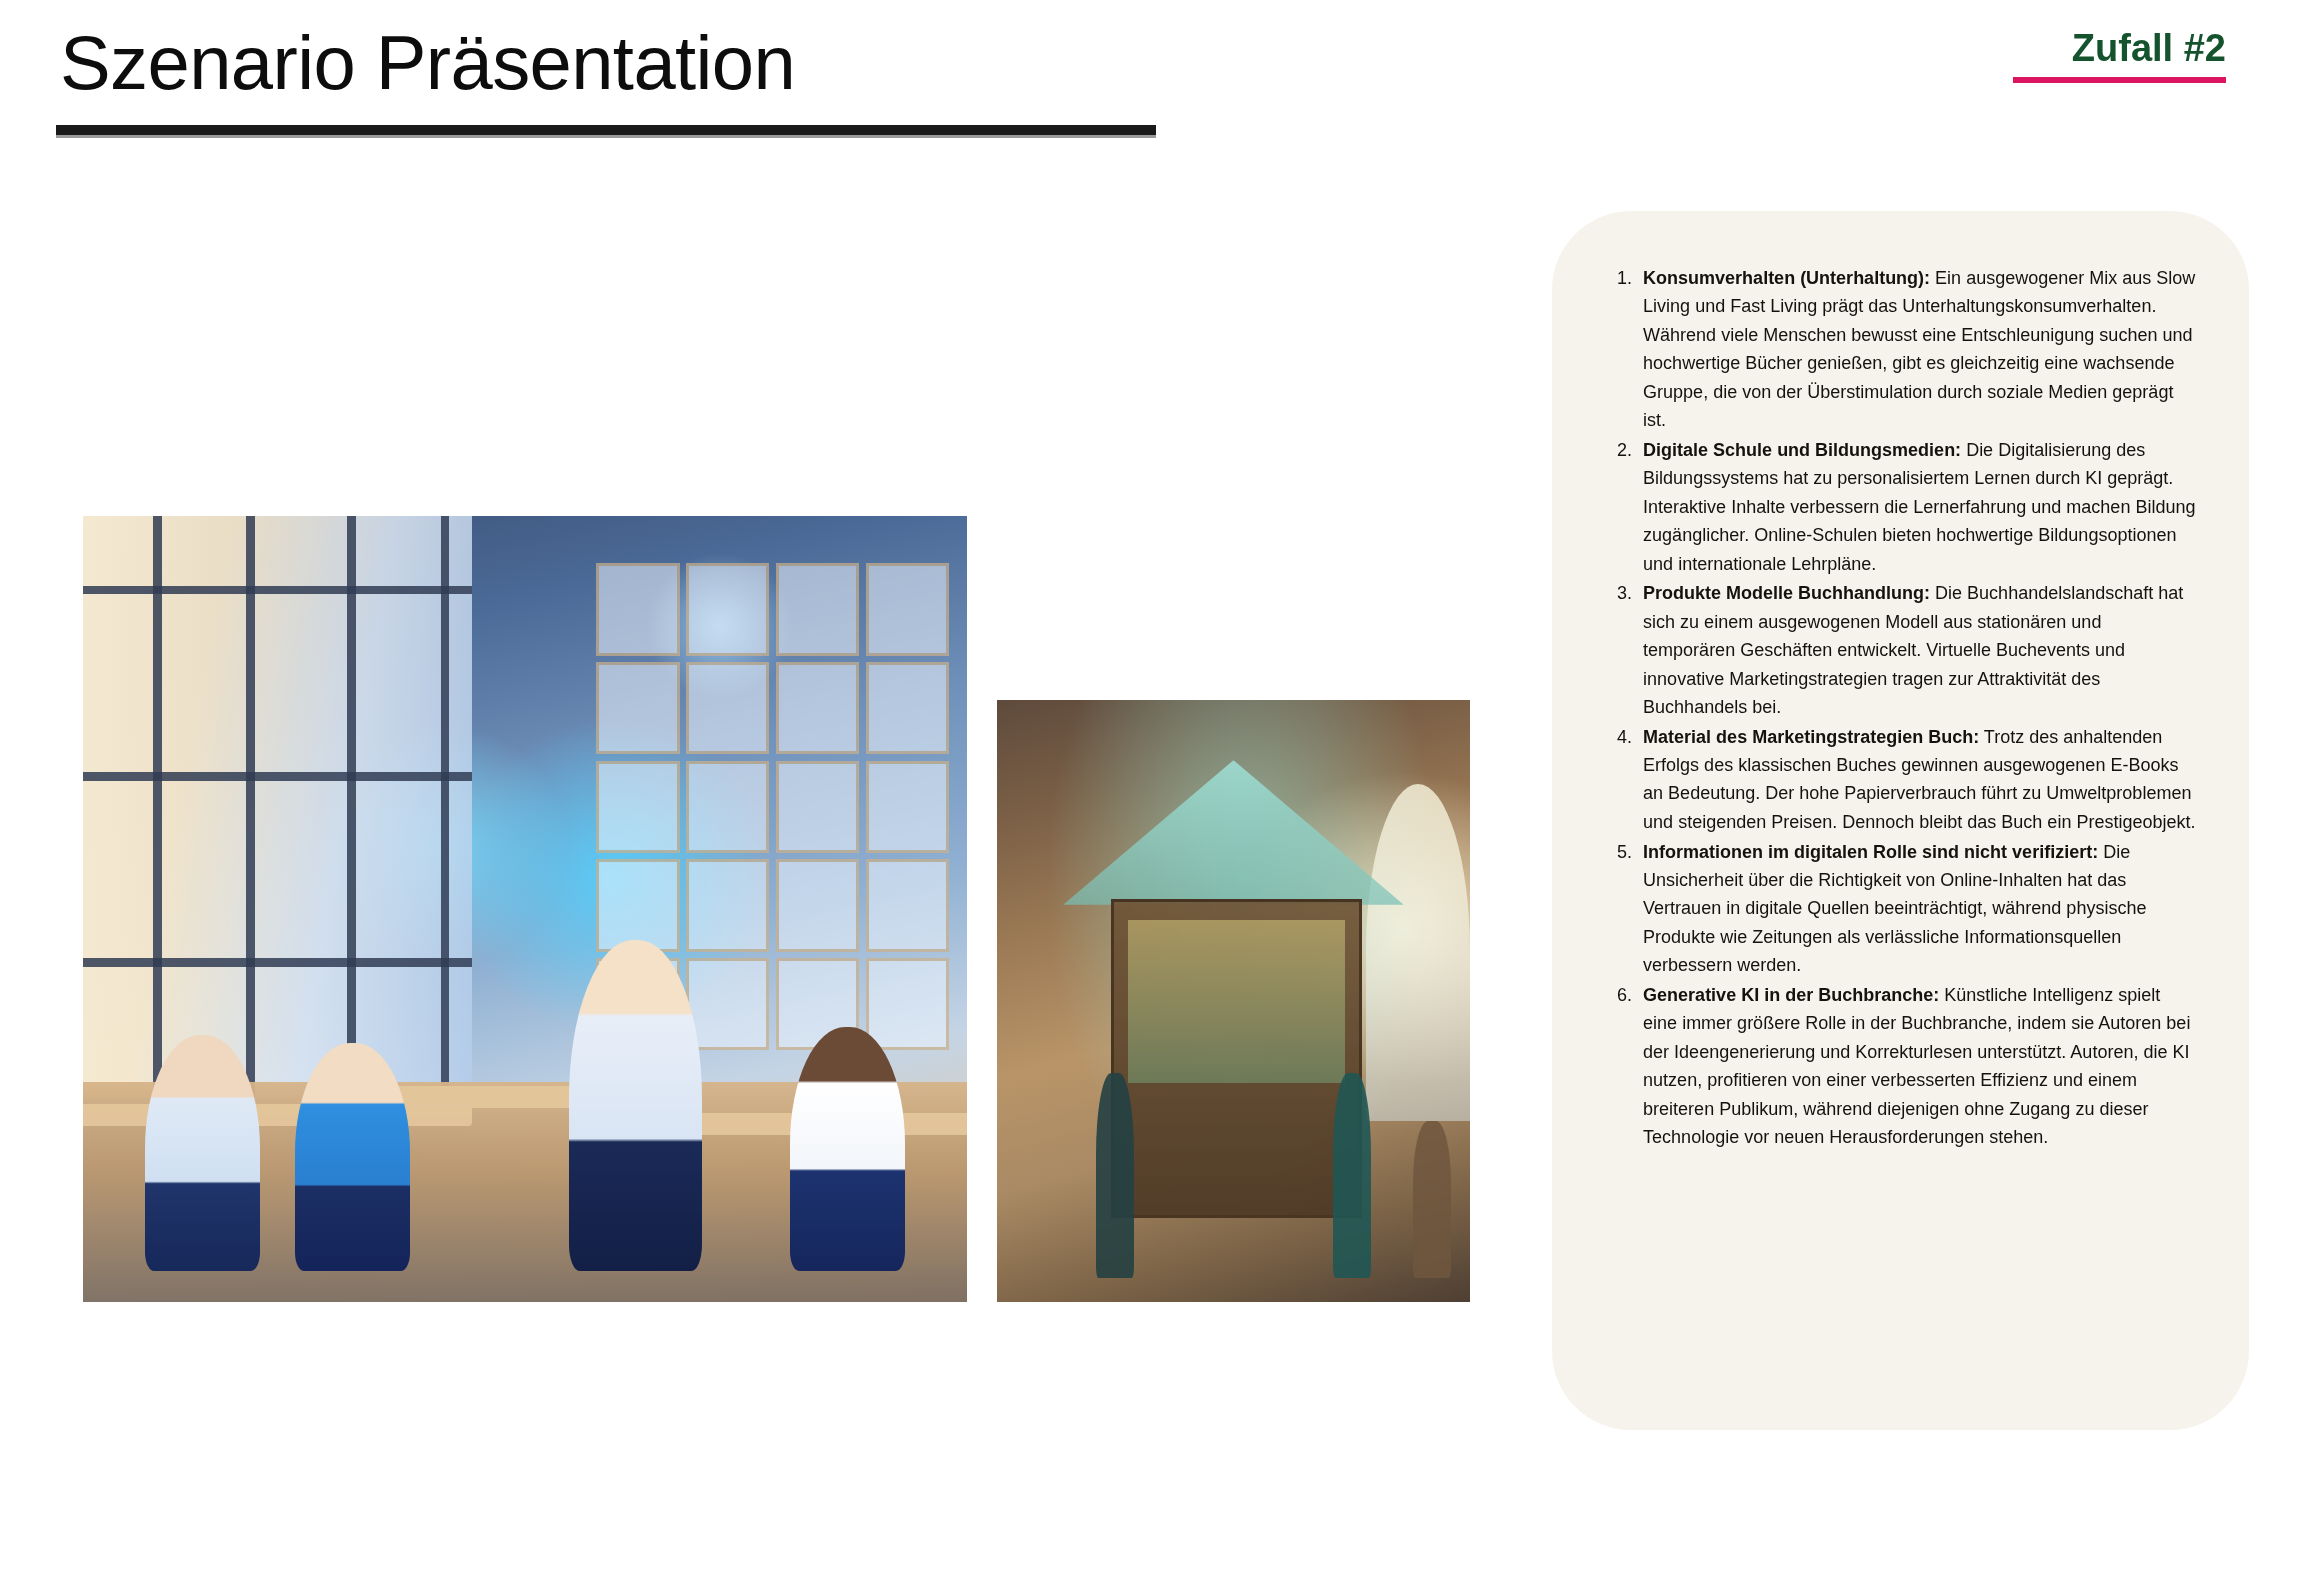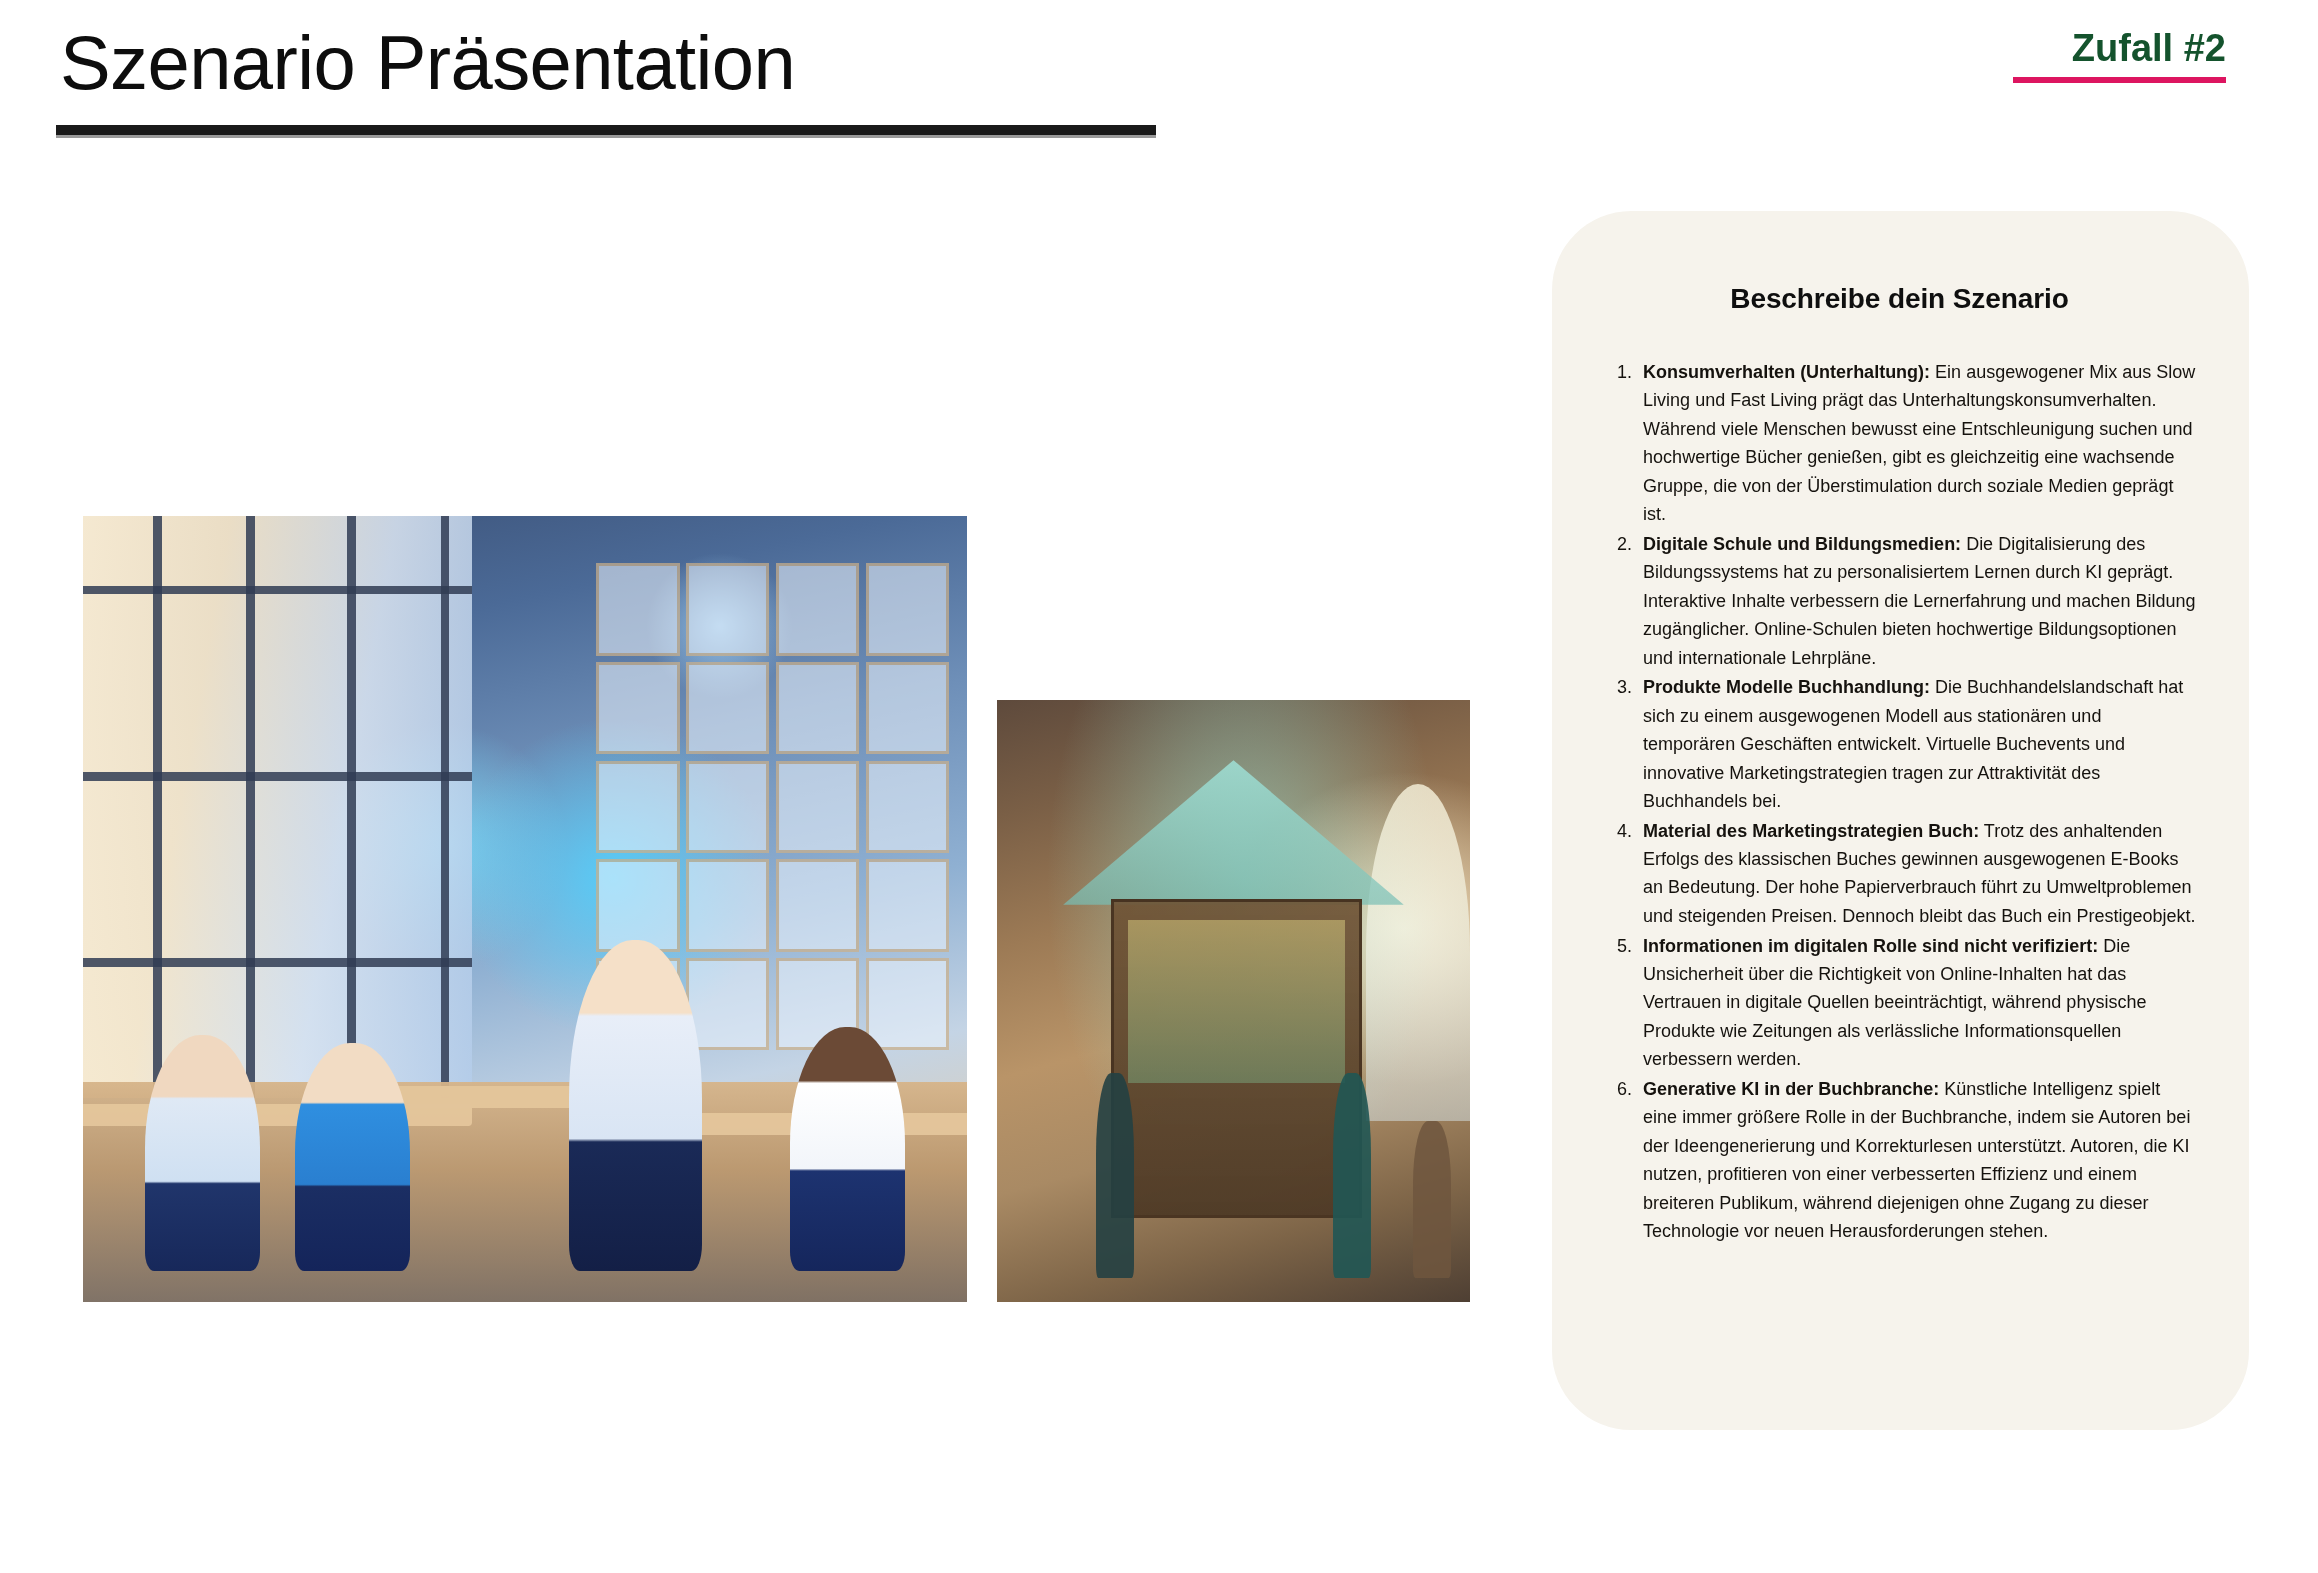--- a/index.html
+++ b/index.html
@@ -221,21 +221,20 @@
   <div id="kiosk-body">
     <div id="kiosk-shelf"></div>
   </div>
   <div class="shopper" style="left:21%;"></div>
   <div class="shopper" style="left:71%; background:rgba(32,86,84,0.9);"></div>
   <div class="shopper" style="left:88%; height:26%; background:rgba(110,86,62,0.85);"></div>
 </div>
 
 <div id="scenario-card">
 
-  <div id="card-title">Beschreibe dein Szenario</div>
 
   <ol id="scenario-list">
     <li>
       <span class="item-term">Konsumverhalten (Unterhaltung):</span><span> Ein ausgewogener Mix aus Slow Living und Fast Living prägt das Unterhaltungskonsumverhalten. Während viele Menschen bewusst eine Entschleunigung suchen und hochwertige Bücher genießen, gibt es gleichzeitig eine wachsende Gruppe, die von der Überstimulation durch soziale Medien geprägt ist.</span>
     </li>
     <li>
       <span class="item-term">Digitale Schule und Bildungsmedien:</span><span> Die Digitalisierung des Bildungssystems hat zu personalisiertem Lernen durch KI geprägt. Interaktive Inhalte verbessern die Lernerfahrung und machen Bildung zugänglicher. Online-Schulen bieten hochwertige Bildungsoptionen und internationale Lehrpläne.</span>
     </li>
     <li>
       <span class="item-term">Produkte Modelle Buchhandlung:</span><span> Die Buchhandelslandschaft hat sich zu einem ausgewogenen Modell aus stationären und temporären Geschäften entwickelt. Virtuelle Buchevents und innovative Marketingstrategien tragen zur Attraktivität des Buchhandels bei.</span>

